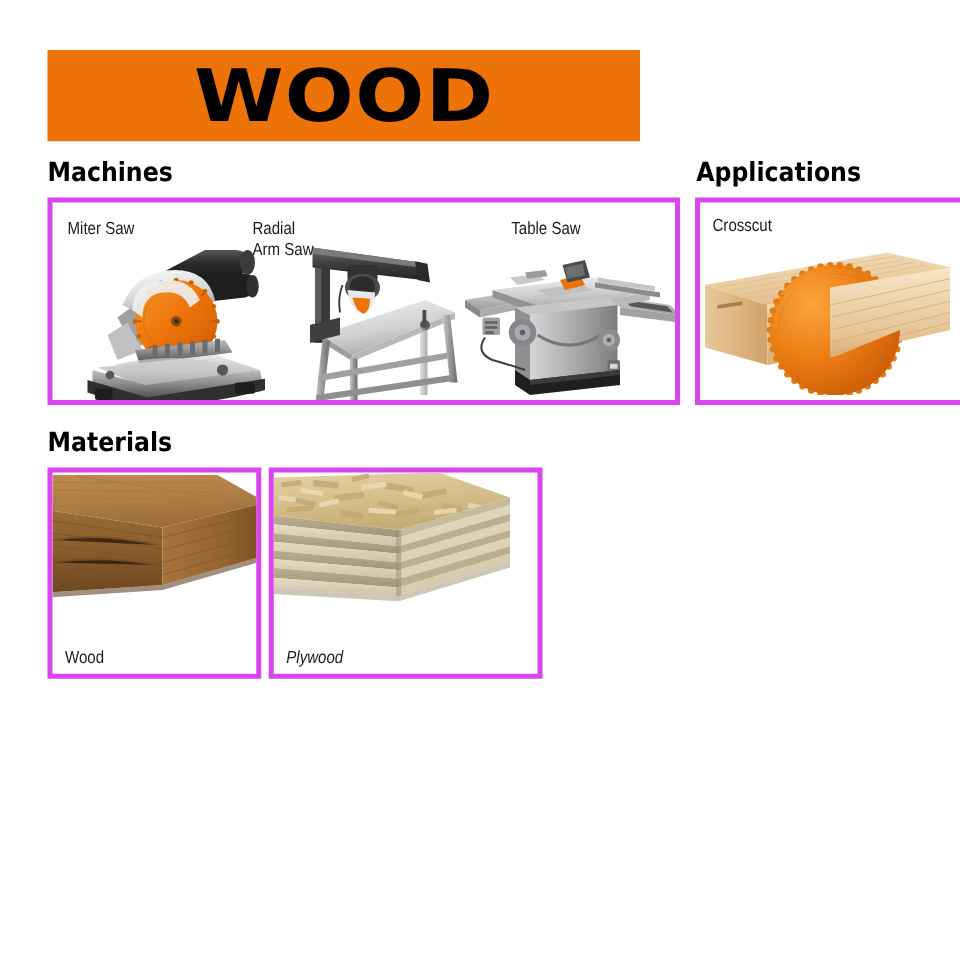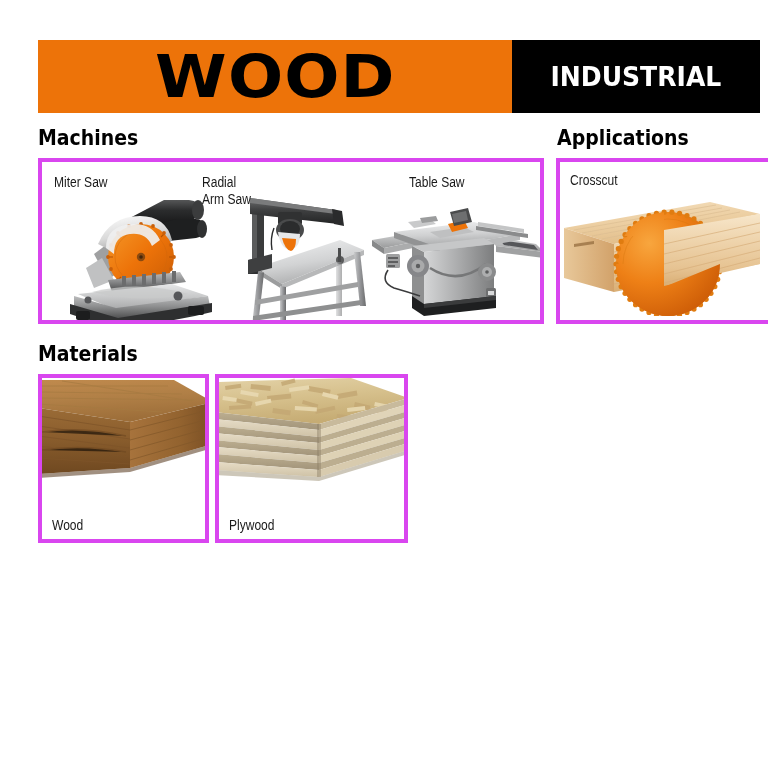--- a/index.html
+++ b/index.html
@@ -76,21 +76,21 @@
   .panel {
     position: absolute;
     border: 4px solid #d946ef;
     background: #ffffff;
     box-sizing: border-box;
     overflow: hidden;
   }
   #panel-machines { left: 38px; top: 158px; width: 506px; height: 166px; }
   #panel-applications { left: 556px; top: 158px; width: 236px; height: 166px; }
   #card-wood { left: 38px; top: 374px; width: 171px; height: 169px; }
-  #card-plywood { left: 215px; top: 374px; width: 193px; height: 169px; }
+  #card-plywood { left: 215px; top: 374px; width: 219px; height: 169px; font-style: italic; }
 
   .item-label {
     position: absolute;
     font-family: "Liberation Sans", sans-serif;
     font-size: 14px;
     color: #1a1a1a;
     transform: scaleX(0.86);
     transform-origin: left top;
     white-space: pre-line;
     line-height: 1.18;
@@ -125,23 +125,20 @@
 
   
   #illus-plywood { left: 0px; top: 0px; width: 189px; height: 122px; }
 </style>
 </head>
 <body>
 
 <div class="banner">
   <div class="banner-wood">
     <span class="banner-wood-text">WOOD</span>
-  </div>
-  <div class="banner-ind">
-    <span class="banner-ind-text">INDUSTRIAL</span>
   </div>
 </div>
 
 <div class="heading" id="heading-machines">Machines</div>
 
 <div class="panel" id="panel-machines">
 
   <div class="item-label" id="label-miter">Miter Saw</div>
   <div class="item-label" id="label-radial">Radial
 Arm Saw</div>

